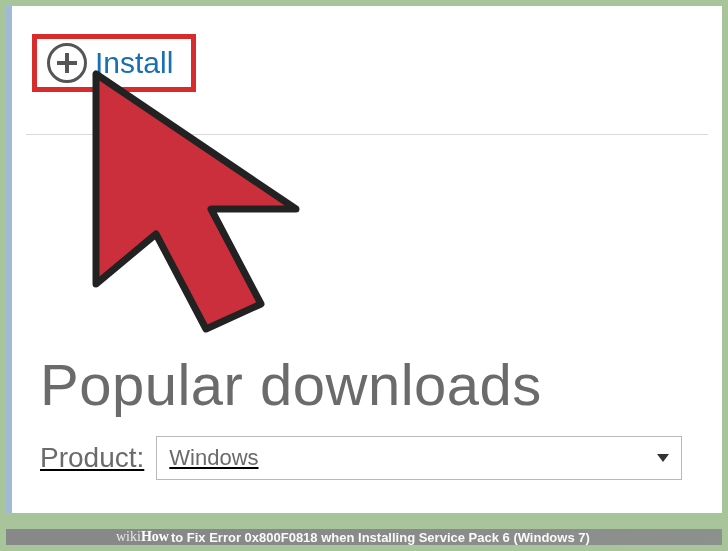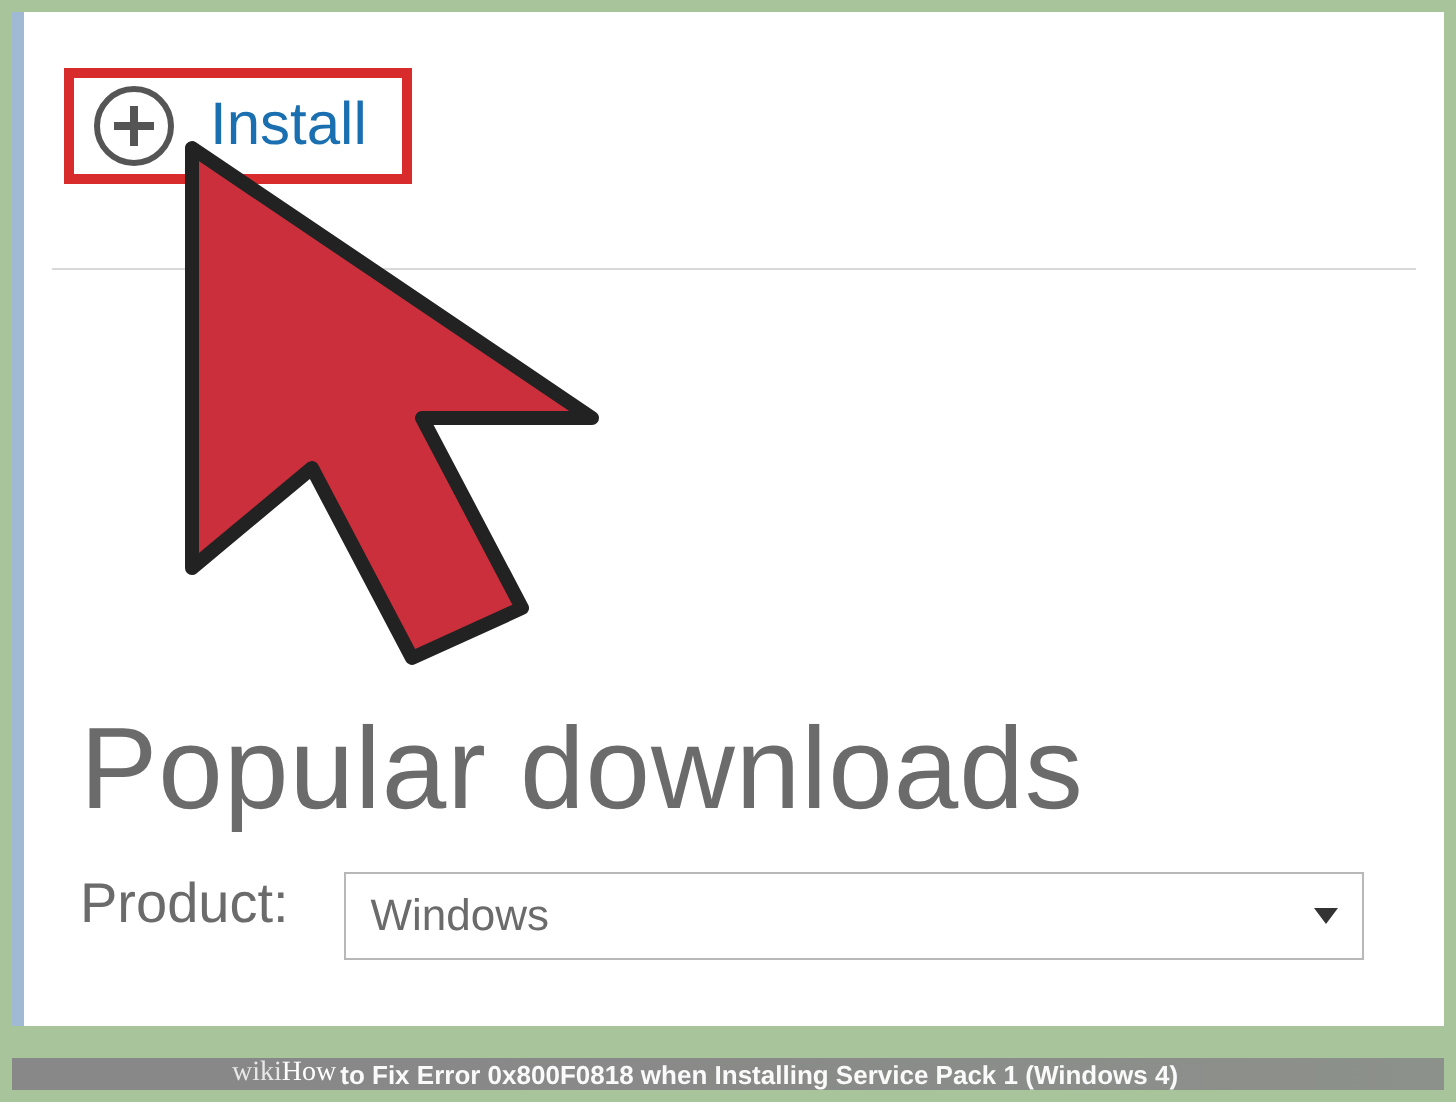--- a/index.html
+++ b/index.html
@@ -13,21 +13,21 @@
     position: absolute;
     top: 6px; left: 6px; right: 6px; bottom: 38px;
     background: #ffffff;
     border-left: 6px solid #a0b9d4;
   }
   .install-row {
     position: absolute;
     top: 28px; left: 20px;
     display: flex;
     align-items: center;
-    gap: 18px;
+    gap: 8px;
     border: 5px solid #d82c2c;
     padding: 4px 18px 4px 10px;
     cursor: pointer;
   }
   .plus-circle {
     width: 40px; height: 40px;
     border: 3px solid #555;
     border-radius: 50%;
     position: relative;
   }
@@ -53,21 +53,23 @@
     top: 345px; left: 28px;
     font-size: 58px;
     font-weight: 200;
     color: #6b6b6b;
     letter-spacing: 0.5px;
   }
   .product-row {
     position: absolute;
     top: 430px; left: 28px; right: 40px;
     display: flex;
-    gap: 28px;
+    align-items: center;
+    gap: 12px;
+    text-decoration: underline;
   }
   .product-label {
     font-size: 28px;
     font-weight: 300;
     color: #6b6b6b;
   }
   .product-select {
     flex: 1;
     height: 44px;
     border: 1px solid #b8b8b8;
@@ -103,21 +105,21 @@
     background: linear-gradient(to right, #888 0%, #888 30%, rgba(136,136,136,0.85) 100%);
     display: flex;
     align-items: center;
     padding-left: 110px;
     font-family: Georgia, serif;
     color: #f0f0f0;
     font-size: 14px;
     white-space: nowrap;
   }
   .caption-bar .brand-a { font-weight: 400; color: #e8e8e8; }
-  .caption-bar .brand-b { font-weight: 400; color: #ffffff; }
+  .caption-bar .brand-b { font-weight: 700; color: #ffffff; }
   .caption-bar .rest { font-family: Arial, sans-serif; font-weight: 600; color: #fafafa; margin-left: 2px; font-size: 13px; }
 </style>
 </head>
 <body>
 
 <div class="panel">
 
   <div class="install-row">
     <span class="plus-circle"></span>
     <span class="install-label">Install</span>
@@ -144,14 +146,14 @@
              L 135 145
              L 220 145
              Z" fill="#cc2f3c" stroke="#222" stroke-width="7" stroke-linejoin="round"></path>
   </svg>
 
 </div>
 
 <div class="caption-bar">
   <span class="brand-a">wiki</span>
     <span class="brand-b">How</span>
-    <span class="rest"> to Fix Error 0x800F0818 when Installing Service Pack 1 (Windows 4)</span>
+    <span class="rest"> to Fix Error 0x800F0818 when Installing Service Pack 6 (Windows 7)</span>
 </div>
 
 </body></html>

